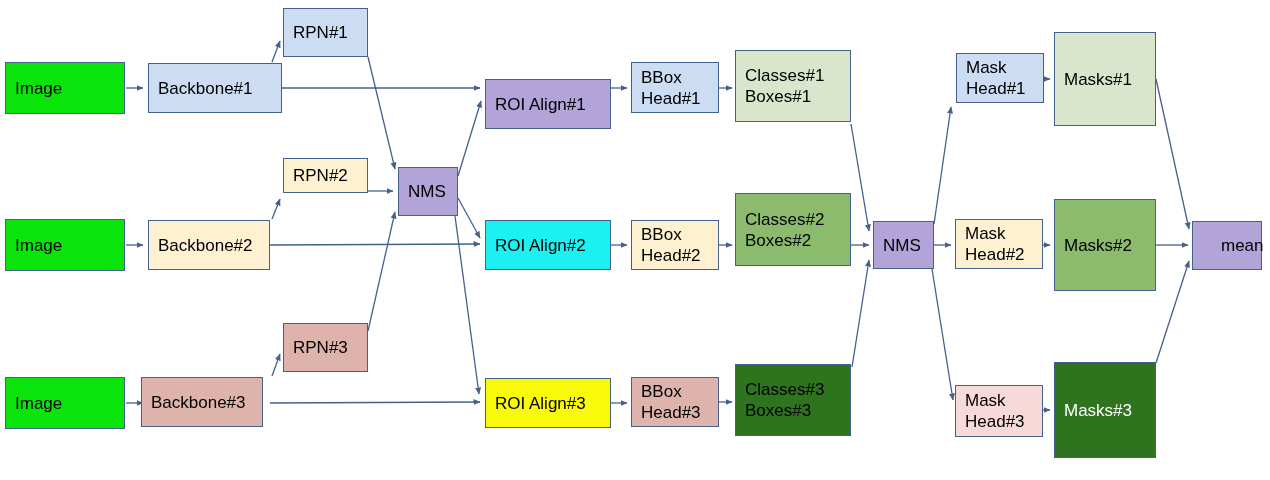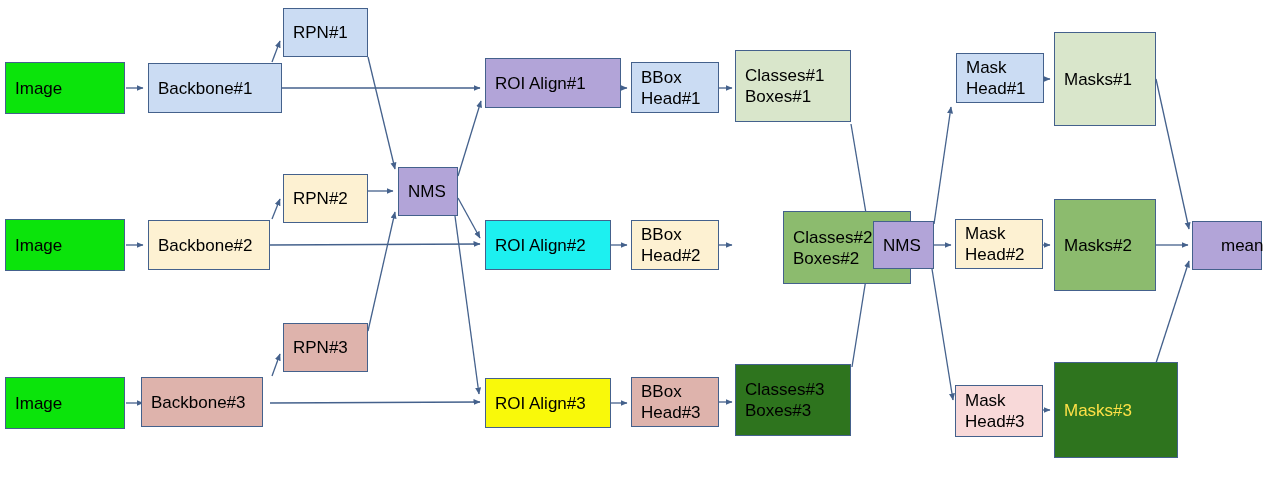--- a/index.html
+++ b/index.html
@@ -74,47 +74,47 @@
         <line x1="1043" y1="410" x2="1050" y2="410" stroke="#44618c" stroke-width="1.3" marker-end="url(#arrowhead)"></line>
         <line x1="1156" y1="79" x2="1189" y2="229" stroke="#44618c" stroke-width="1.3" marker-end="url(#arrowhead)"></line>
         <line x1="1156" y1="245" x2="1188" y2="245" stroke="#44618c" stroke-width="1.3" marker-end="url(#arrowhead)"></line>
         <line x1="1156" y1="363" x2="1189" y2="261" stroke="#44618c" stroke-width="1.3" marker-end="url(#arrowhead)"></line>
       </g>
   </svg>
   <div>
       <div class="node" style="left: 5px; top: 62px; width: 120px; height: 52px; background: rgb(11, 228, 11); border-color: rgb(68, 97, 140); color: rgb(0, 0, 0);"><span>Image</span></div>
       <div class="node" style="left: 148px; top: 63px; width: 134px; height: 50px; background: rgb(203, 220, 243); border-color: rgb(68, 97, 140); color: rgb(0, 0, 0);"><span>Backbone#1</span></div>
       <div class="node" style="left: 283px; top: 8px; width: 85px; height: 49px; background: rgb(203, 220, 243); border-color: rgb(68, 97, 140); color: rgb(0, 0, 0);"><span>RPN#1</span></div>
-      <div class="node" style="left: 485px; top: 58px; width: 136px; height: 50px; background: rgb(178, 164, 216); border-color: rgb(68, 97, 140); color: rgb(0, 0, 0);"><span>ROI Align#1</span></div>
+      <div class="node" style="left: 485px; top: 79px; width: 126px; height: 50px; background: rgb(178, 164, 216); border-color: rgb(68, 97, 140); color: rgb(0, 0, 0);"><span>ROI Align#1</span></div>
       <div class="node" style="left: 631px; top: 62px; width: 88px; height: 51px; background: rgb(203, 220, 243); border-color: rgb(68, 97, 140); color: rgb(0, 0, 0);"><span>BBox
 Head#1</span></div>
       <div class="node" style="left: 735px; top: 50px; width: 116px; height: 72px; background: rgb(217, 230, 203); border-color: rgb(68, 97, 140); color: rgb(0, 0, 0);"><span>Classes#1
 Boxes#1</span></div>
       <div class="node" style="left: 956px; top: 53px; width: 88px; height: 50px; background: rgb(203, 220, 243); border-color: rgb(68, 97, 140); color: rgb(0, 0, 0);"><span>Mask
 Head#1</span></div>
       <div class="node" style="left: 1054px; top: 32px; width: 102px; height: 94px; background: rgb(217, 230, 203); border-color: rgb(68, 97, 140); color: rgb(0, 0, 0);"><span>Masks#1</span></div>
       <div class="node" style="left: 5px; top: 219px; width: 120px; height: 52px; background: rgb(11, 228, 11); border-color: rgb(68, 97, 140); color: rgb(0, 0, 0);"><span>Image</span></div>
       <div class="node" style="left: 148px; top: 220px; width: 122px; height: 50px; background: rgb(253, 241, 210); border-color: rgb(68, 97, 140); color: rgb(0, 0, 0);"><span>Backbone#2</span></div>
-      <div class="node" style="left: 283px; top: 174px; width: 85px; height: 49px; background: rgb(253, 241, 210); border-color: rgb(68, 97, 140); color: rgb(0, 0, 0);"><span>RPN#2</span></div>
+      <div class="node" style="left: 283px; top: 158px; width: 85px; height: 35px; background: rgb(253, 241, 210); border-color: rgb(68, 97, 140); color: rgb(0, 0, 0);"><span>RPN#2</span></div>
       <div class="node" style="left: 398px; top: 167px; width: 60px; height: 49px; background: rgb(178, 164, 216); border-color: rgb(68, 97, 140); color: rgb(0, 0, 0);"><span>NMS</span></div>
       <div class="node" style="left: 485px; top: 220px; width: 126px; height: 50px; background: rgb(29, 240, 240); border-color: rgb(68, 97, 140); color: rgb(0, 0, 0);"><span>ROI Align#2</span></div>
       <div class="node" style="left: 631px; top: 220px; width: 88px; height: 50px; background: rgb(253, 241, 210); border-color: rgb(68, 97, 140); color: rgb(0, 0, 0);"><span>BBox
 Head#2</span></div>
-      <div class="node" style="left: 735px; top: 211px; width: 128px; height: 73px; background: rgb(140, 187, 110); border-color: rgb(68, 97, 140); color: rgb(0, 0, 0); margin-left: 48px;"><span>Classes#2
+      <div class="node" style="left: 735px; top: 193px; width: 116px; height: 73px; background: rgb(140, 187, 110); border-color: rgb(68, 97, 140); color: rgb(0, 0, 0);"><span>Classes#2
 Boxes#2</span></div>
       <div class="node" style="left: 873px; top: 221px; width: 61px; height: 48px; background: rgb(178, 164, 216); border-color: rgb(68, 97, 140); color: rgb(0, 0, 0);"><span>NMS</span></div>
       <div class="node" style="left: 955px; top: 219px; width: 88px; height: 50px; background: rgb(253, 241, 210); border-color: rgb(68, 97, 140); color: rgb(0, 0, 0);"><span>Mask
 Head#2</span></div>
       <div class="node" style="left: 1054px; top: 199px; width: 102px; height: 92px; background: rgb(140, 187, 110); border-color: rgb(68, 97, 140); color: rgb(0, 0, 0);"><span>Masks#2</span></div>
       <div class="node" style="left: 1192px; top: 221px; width: 70px; height: 49px; background: rgb(178, 164, 216); border-color: rgb(68, 97, 140); color: rgb(0, 0, 0); padding-left: 28px;"><span>mean</span></div>
       <div class="node" style="left: 5px; top: 377px; width: 120px; height: 52px; background: rgb(11, 228, 11); border-color: rgb(68, 97, 140); color: rgb(0, 0, 0);"><span>Image</span></div>
       <div class="node" style="left: 141px; top: 377px; width: 122px; height: 50px; background: rgb(222, 179, 172); border-color: rgb(68, 97, 140); color: rgb(0, 0, 0);"><span>Backbone#3</span></div>
       <div class="node" style="left: 283px; top: 323px; width: 85px; height: 49px; background: rgb(222, 179, 172); border-color: rgb(68, 97, 140); color: rgb(0, 0, 0); align-items: center;"><span>RPN#3</span></div>
       <div class="node" style="left: 485px; top: 378px; width: 126px; height: 50px; background: rgb(249, 249, 10); border-color: rgb(68, 97, 140); color: rgb(0, 0, 0);"><span>ROI Align#3</span></div>
       <div class="node" style="left: 631px; top: 377px; width: 88px; height: 50px; background: rgb(222, 179, 172); border-color: rgb(68, 97, 140); color: rgb(0, 0, 0);"><span>BBox
 Head#3</span></div>
       <div class="node" style="left: 735px; top: 364px; width: 116px; height: 72px; background: rgb(46, 116, 30); border-color: rgb(68, 97, 140); color: rgb(0, 0, 0);"><span>Classes#3
 Boxes#3</span></div>
       <div class="node" style="left: 955px; top: 385px; width: 88px; height: 52px; background: rgb(248, 217, 217); border-color: rgb(68, 97, 140); color: rgb(0, 0, 0);"><span>Mask
 Head#3</span></div>
-      <div class="node" style="left: 1054px; top: 362px; width: 124px; height: 96px; background: rgb(46, 116, 30); border-color: rgb(68, 97, 140); color: #fde047;"><span>Masks#3</span></div>
+      <div class="node" style="left: 1054px; top: 362px; width: 102px; height: 96px; background: rgb(46, 116, 30); border-color: rgb(68, 97, 140); color: #ffffff;"><span>Masks#3</span></div>
     </div>
 </div>
 
 </body></html>

